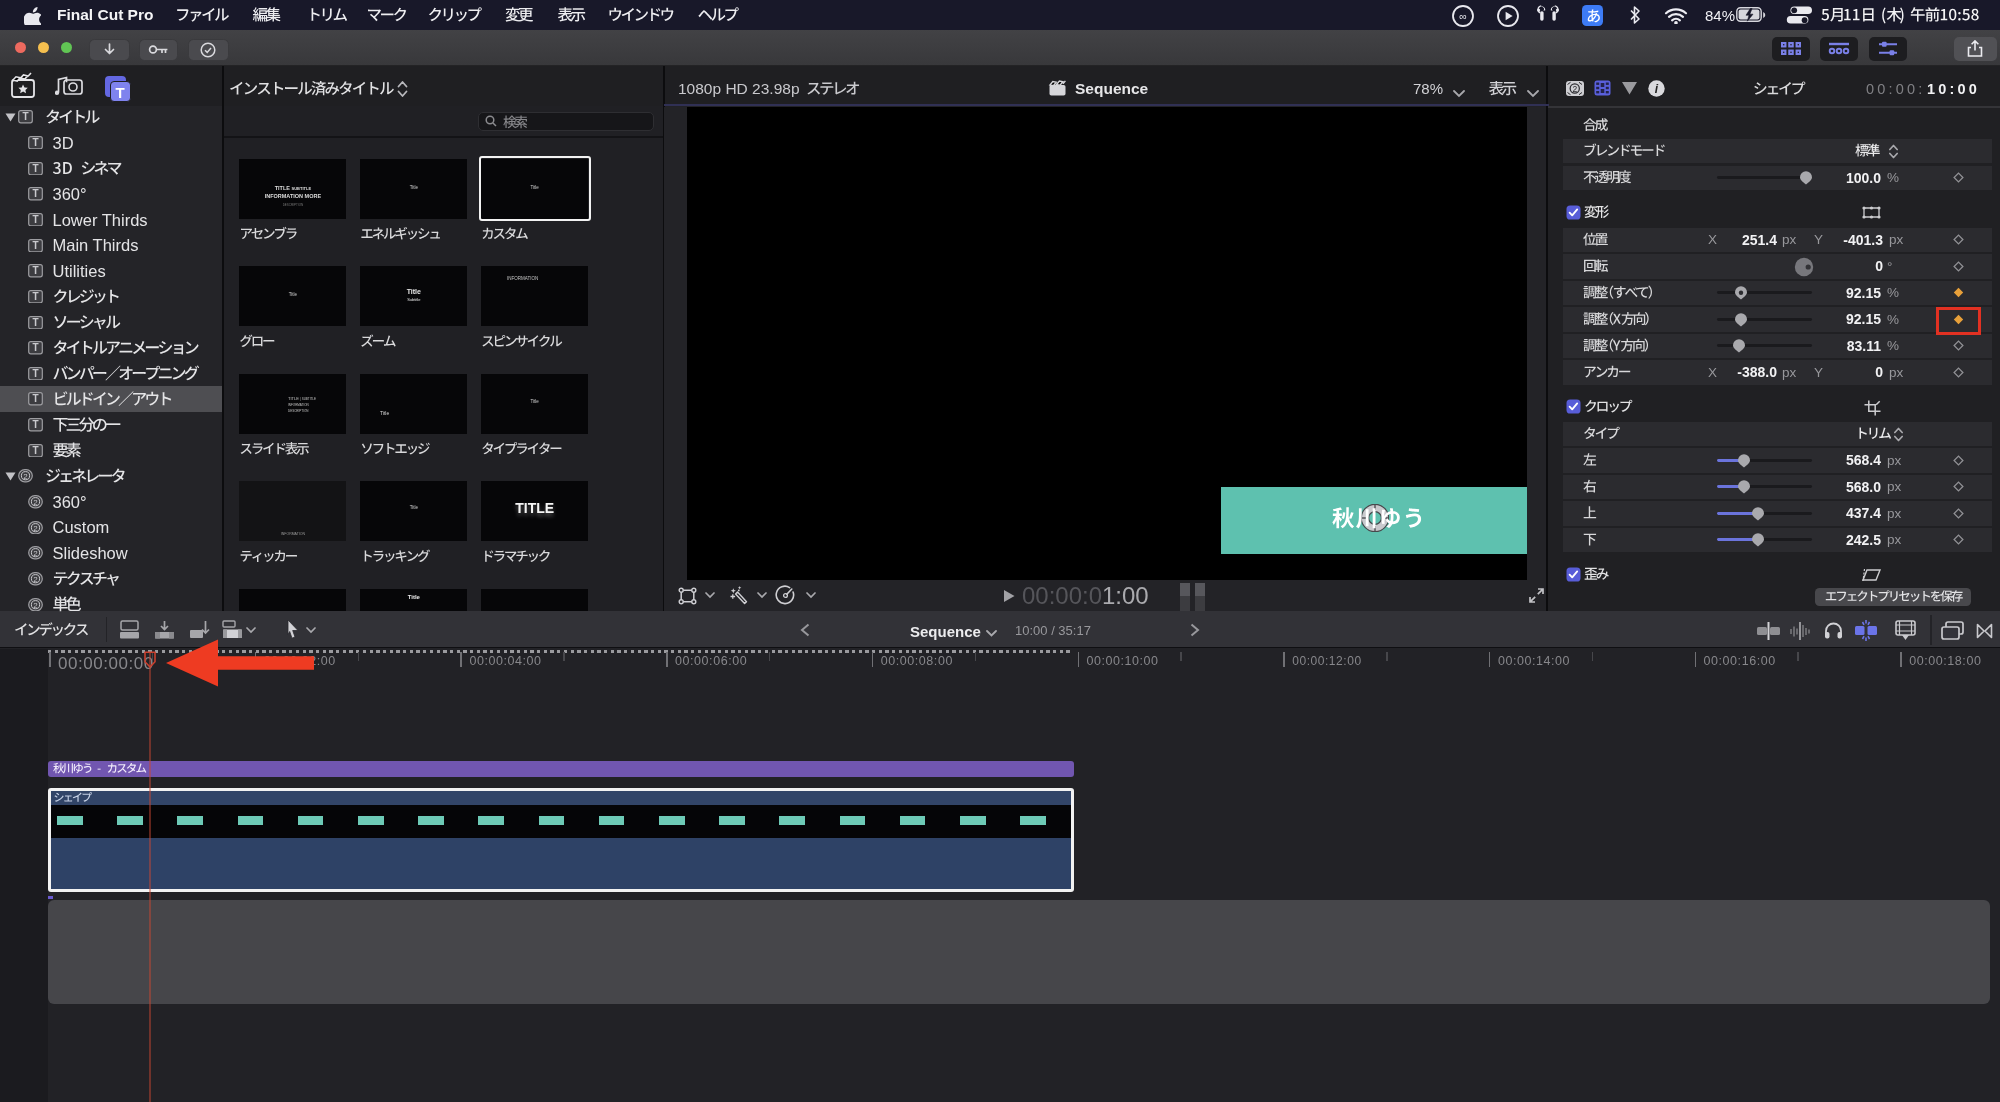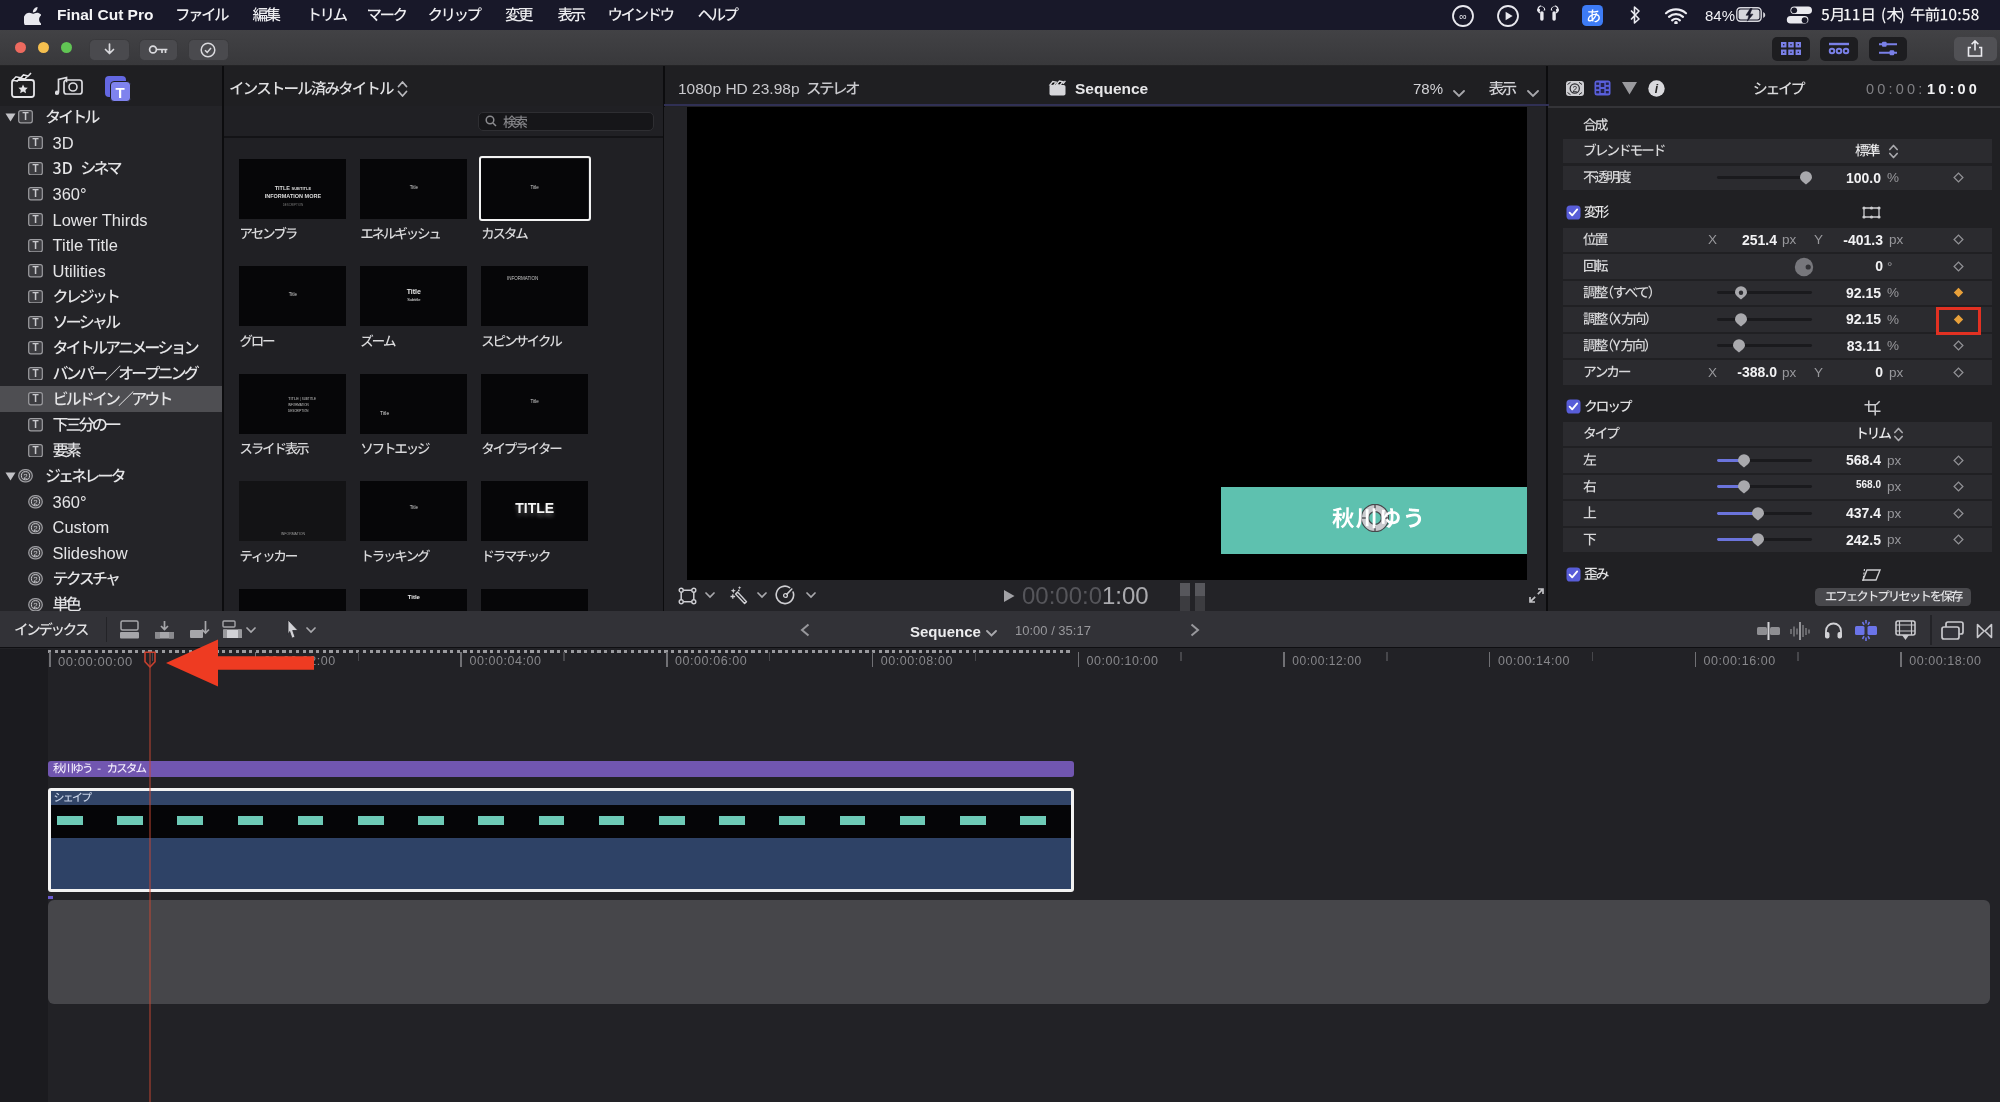--- a/index.html
+++ b/index.html
@@ -185,21 +185,21 @@
     <div style="position:absolute;left:52.5px;top:185.9px;font-size:16.5px;color:#e4e4e6;font-weight:400;line-height:1;white-space:pre;">360°</div>
     <svg style="position:absolute;left:27.5px;top:212.90000000000003px;z-index:10;" width="15" height="13.5" viewBox="0 0 15 13.5">
       <rect x="0.7" y="0.7" width="13.6" height="12.1" rx="2" fill="#3c3c40" stroke="#9d9da1" stroke-width="1.2"></rect>
       <text x="7.5" y="10.4" font-size="10" fill="#c9c9cd" text-anchor="middle" font-family="Liberation Serif" font-weight="700">T</text>
     </svg>
     <div style="position:absolute;left:52.5px;top:211.5px;font-size:16.5px;color:#e4e4e6;font-weight:400;line-height:1;white-space:pre;">Lower Thirds</div>
     <svg style="position:absolute;left:27.5px;top:238.55000000000004px;z-index:10;" width="15" height="13.5" viewBox="0 0 15 13.5">
       <rect x="0.7" y="0.7" width="13.6" height="12.1" rx="2" fill="#3c3c40" stroke="#9d9da1" stroke-width="1.2"></rect>
       <text x="7.5" y="10.4" font-size="10" fill="#c9c9cd" text-anchor="middle" font-family="Liberation Serif" font-weight="700">T</text>
     </svg>
-    <div style="position:absolute;left:52.5px;top:237.2px;font-size:16.5px;color:#e4e4e6;font-weight:400;line-height:1;white-space:pre;">Title Title</div>
+    <div style="position:absolute;left:52.5px;top:237.2px;font-size:16.5px;color:#e4e4e6;font-weight:400;line-height:1;white-space:pre;">Main Thirds</div>
     <svg style="position:absolute;left:27.5px;top:264.20000000000005px;z-index:10;" width="15" height="13.5" viewBox="0 0 15 13.5">
       <rect x="0.7" y="0.7" width="13.6" height="12.1" rx="2" fill="#3c3c40" stroke="#9d9da1" stroke-width="1.2"></rect>
       <text x="7.5" y="10.4" font-size="10" fill="#c9c9cd" text-anchor="middle" font-family="Liberation Serif" font-weight="700">T</text>
     </svg>
     <div style="position:absolute;left:52.5px;top:262.8px;font-size:16.5px;color:#e4e4e6;font-weight:400;line-height:1;white-space:pre;">Utilities</div>
     <svg style="position:absolute;left:27.5px;top:289.85px;z-index:10;" width="15" height="13.5" viewBox="0 0 15 13.5">
       <rect x="0.7" y="0.7" width="13.6" height="12.1" rx="2" fill="#3c3c40" stroke="#9d9da1" stroke-width="1.2"></rect>
       <text x="7.5" y="10.4" font-size="10" fill="#c9c9cd" text-anchor="middle" font-family="Liberation Serif" font-weight="700">T</text>
     </svg>
     <svg style="position:absolute;left:27.5px;top:315.5px;z-index:10;" width="15" height="13.5" viewBox="0 0 15 13.5">
@@ -466,21 +466,21 @@
     <div style="position:absolute;left:1887px;top:453.9px;font-size:13.5px;color:#98989c;font-weight:400;line-height:1;white-space:pre;">px</div>
     <svg style="position:absolute;left:1951.5px;top:453.8px;z-index:10;" width="13" height="13" viewBox="0 0 13 13">
       <rect x="3.4" y="3.4" width="6.2" height="6.2" fill="none" stroke="#909094" stroke-width="1.3" transform="rotate(45 6.5 6.5)"></rect>
     </svg>
     <div style="position:absolute;left:1563px;top:474.5px;width:429px;height:24.5px;background:#2b2b2f"></div>
     <div style="position:absolute;left:1717px;top:485.4px;width:95px;height:2.8px;border-radius:1.4px;background:#1a1a1d"></div>
     <div style="position:absolute;left:1717px;top:485.4px;width:27.0px;height:2.8px;border-radius:1.4px;background:#6b74dc"></div>
     <svg style="position:absolute;left:1737px;top:480.0px;z-index:12;" width="14" height="14" viewBox="0 0 14 14">
       <path d="M1 6.2a6 6 0 1112 0c0 2.6-2.6 4.4-6 7.3-3.4-2.9-6-4.7-6-7.3z" fill="#a9a9ad"></path>
     </svg>
-    <div style="position:absolute;top:479.9px;font-size:10px;color:#f2f2f4;font-weight:700;line-height:1;white-space:pre;left:auto;right:119px">568.0</div>
+    <div style="position:absolute;top:479.9px;font-size:14px;color:#f2f2f4;font-weight:700;line-height:1;white-space:pre;left:auto;right:119px">568.0</div>
     <div style="position:absolute;left:1887px;top:480.4px;font-size:13.5px;color:#98989c;font-weight:400;line-height:1;white-space:pre;">px</div>
     <svg style="position:absolute;left:1951.5px;top:480.3px;z-index:10;" width="13" height="13" viewBox="0 0 13 13">
       <rect x="3.4" y="3.4" width="6.2" height="6.2" fill="none" stroke="#909094" stroke-width="1.3" transform="rotate(45 6.5 6.5)"></rect>
     </svg>
     <div style="position:absolute;left:1563px;top:501px;width:429px;height:24.5px;background:#2b2b2f"></div>
     <div style="position:absolute;left:1717px;top:511.9px;width:95px;height:2.8px;border-radius:1.4px;background:#1a1a1d"></div>
     <div style="position:absolute;left:1717px;top:511.9px;width:41.0px;height:2.8px;border-radius:1.4px;background:#6b74dc"></div>
     <svg style="position:absolute;left:1751px;top:506.49999999999994px;z-index:12;" width="14" height="14" viewBox="0 0 14 14">
       <path d="M1 6.2a6 6 0 1112 0c0 2.6-2.6 4.4-6 7.3-3.4-2.9-6-4.7-6-7.3z" fill="#a9a9ad"></path>
     </svg>
@@ -584,21 +584,21 @@
       <rect x="5" y="1" width="17" height="12" rx="2" fill="none" stroke="#c9c9cd" stroke-width="1.7"></rect>
       <rect x="1" y="6" width="17" height="12" rx="2" fill="#33333a" stroke="#c9c9cd" stroke-width="1.7"></rect>
     </svg>
     <svg style="position:absolute;left:1976px;top:623px;z-index:10;" width="17" height="16" viewBox="0 0 17 16">
       <path d="M1.5 1.5v13L8 8zM15.5 1.5v13L9 8z" fill="none" stroke="#c9c9cd" stroke-width="1.6" stroke-linejoin="round"></path>
     </svg>
     <div style="position:absolute;left:0;top:648.5px;width:2000px;height:453.5px;background:#222226"></div>
     <div style="position:absolute;left:0;top:648.5px;width:48px;height:453.5px;background:#1b1b1f"></div>
     <div style="position:absolute;left:48px;top:649.5px;width:1025px;height:3.4px;background:repeating-linear-gradient(90deg,#9a9a9e 0 3.3px,transparent 3.3px 6.7px)"></div>
     <div style="position:absolute;left:49.0px;top:652px;width:1.5px;height:15px;background:#707074"></div>
-    <div style="position:absolute;left:58.0px;top:654.9px;font-size:13px;color:#87878b;font-weight:400;line-height:1;white-space:pre;letter-spacing:.55px">00:00:00:00</div>
+    <div style="position:absolute;left:58.0px;top:654.9px;font-size:17px;color:#87878b;font-weight:400;line-height:1;white-space:pre;letter-spacing:.55px">00:00:00:00</div>
     <div style="position:absolute;left:151.8px;top:652px;width:1.5px;height:9px;background:#47474b"></div>
     <div style="position:absolute;left:254.7px;top:652px;width:1.5px;height:15px;background:#707074"></div>
     <div style="position:absolute;left:263.7px;top:654.9px;font-size:12.5px;color:#87878b;font-weight:400;line-height:1;white-space:pre;letter-spacing:.55px">00:00:02:00</div>
     <div style="position:absolute;left:357.5px;top:652px;width:1.5px;height:9px;background:#47474b"></div>
     <div style="position:absolute;left:460.4px;top:652px;width:1.5px;height:15px;background:#707074"></div>
     <div style="position:absolute;left:469.4px;top:654.9px;font-size:12.5px;color:#87878b;font-weight:400;line-height:1;white-space:pre;letter-spacing:.55px">00:00:04:00</div>
     <div style="position:absolute;left:563.2px;top:652px;width:1.5px;height:9px;background:#47474b"></div>
     <div style="position:absolute;left:666.1px;top:652px;width:1.5px;height:15px;background:#707074"></div>
     <div style="position:absolute;left:675.0999999999999px;top:654.9px;font-size:12.5px;color:#87878b;font-weight:400;line-height:1;white-space:pre;letter-spacing:.55px">00:00:06:00</div>
     <div style="position:absolute;left:768.9px;top:652px;width:1.5px;height:9px;background:#47474b"></div>

